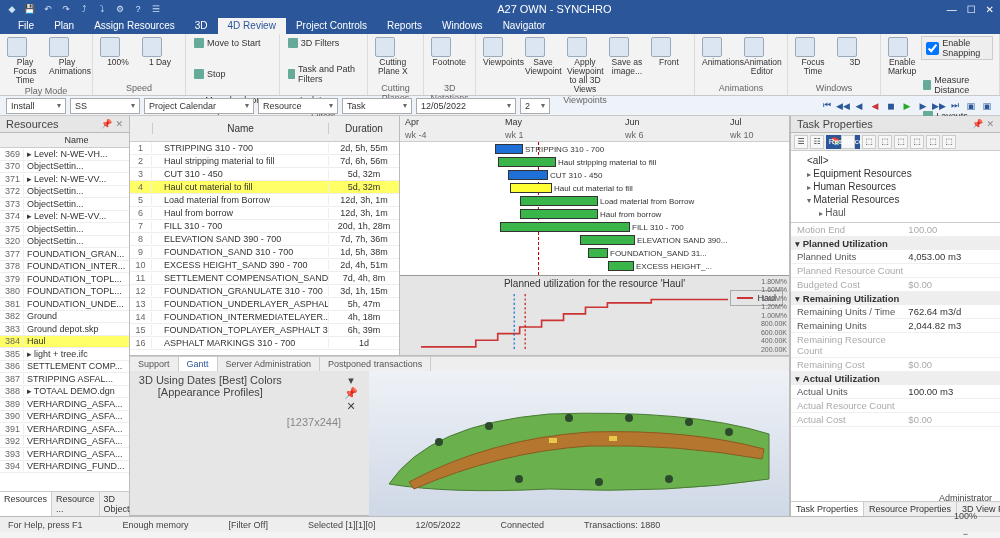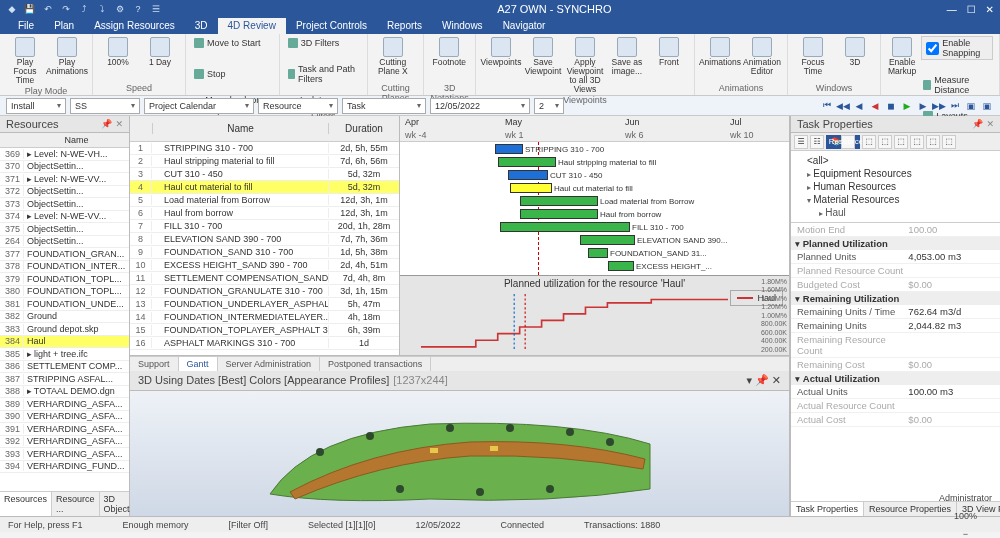--- a/index.html
+++ b/index.html
@@ -9,21 +9,21 @@
 .titlebar .qat span { width: 12px; height: 12px; display: inline-flex; align-items: center; justify-content: center; font-size: 9px; color: #cfe0f5; }
 .titlebar .title { flex: 1; text-align: center; font-size: 11px; }
 .titlebar .winctl { display: flex; gap: 10px; font-size: 10px; }
 .menubar { height: 16px; background: #2b579a; color: #fff; display: flex; align-items: stretch; padding-left: 8px; }
 .menubar .mitem { padding: 2px 10px; font-size: 10px; line-height: 12px; cursor: pointer; }
 .menubar .mitem.active { background: #f3f3f3; color: #2b579a; }
 .ribbon { height: 62px; background: #f3f3f3; border-bottom: 1px solid #c9c9c9; display: flex; }
 .rgroup { border-right: 1px solid #dcdcdc; padding: 2px 6px 1px; display: flex; flex-direction: column; }
 .rgroup .body { flex: 1; display: flex; gap: 4px; align-items: flex-start; }
 .rgroup .label { text-align: center; font-size: 9px; color: #666; height: 11px; }
-.bigbtn { display: flex; flex-direction: column; align-items: center; width: 38px; padding: 1px; cursor: pointer; }
+.bigbtn { display: flex; flex-direction: column; width: 38px; padding: 1px; cursor: pointer; }
 .bigbtn .ic { width: 20px; height: 20px; background: #dce6f2; border: 1px solid #9ab; border-radius: 2px; margin-bottom: 1px; }
 .bigbtn .lbl { font-size: 8.5px; text-align: center; line-height: 9px; }
 .smallbtns { display: flex; flex-direction: column; gap: 18px; }
 .smallbtn { display: flex; align-items: center; gap: 3px; font-size: 9px; cursor: pointer; height: 13px; padding: 0 2px; }
 .smallbtn .ic { width: 10px; height: 10px; background: #6a9; border-radius: 1px; }
 .snap { font-size: 9px; display: flex; align-items: center; gap: 3px; padding: 1px 4px; border: 1px solid #ccc; background: #eee; }
 .toolstrip { height: 20px; background: #eef3fa; border-bottom: 1px solid #c9c9c9; display: flex; align-items: center; padding: 0 6px; gap: 4px; }
 .toolstrip .sel { height: 16px; border: 1px solid #aaa; background: #fff; font-size: 9px; padding: 0 18px 0 4px; display: flex; align-items: center; position: relative; }
 .toolstrip .sel::after { content: "▾"; position: absolute; right: 4px; font-size: 8px; color: #666; }
 .toolstrip .date { width: 100px; }
@@ -64,23 +64,23 @@
 .gantt .vline { position:absolute; top:26px; bottom:0; width:0; border-left:1px dashed #c00;}
 .gantt .bar { position:absolute; height:10px; border:1px solid #333; font-size:8px; line-height:9px; overflow:visible; white-space: nowrap; }
 .gantt .bar span.label { position:absolute; left:100%; margin-left:3px; white-space:nowrap; color:#333;}
 .gantt .util { position:absolute; left:0; right:0; bottom:0; height:80px; border-top:1px solid #999; background:#e5e5e5;}
 .gantt .util .ut { position:absolute; top:2px; left:50%; transform:translateX(-50%); font-size:10px;}
 .gantt .util .stairs { position:absolute; left:10px; right:50px; top:18px; bottom:6px; }
 .gantt .util .stairs svg { width:100%; height:100%; }
 .gantt .util .legend { position:absolute; right:6px; top:14px; border:1px solid #aaa; padding:2px 6px; font-size:9px; display:flex; align-items:center; gap:4px;}
 .gantt .util .legend .sw{width:16px;height:2px;background:#c33;}
 .gantt .util .yl { position:absolute; right:2px; font-size:7px; color:#666;}
-.viewer { flex:1; display:flex; flex-direction:column; background:#f0abfc;}
+.viewer { flex:1; display:flex; flex-direction:row; background:#f0abfc;text-align:center;}
 .viewer .vhdr { background:#e6e6e6; border-bottom:1px solid #bbb; padding:3px 8px; font-size:11px; color:#444; display:flex;}
-.viewer .vhdr .px{color:#888; margin-left:4px;}
+.viewer .vhdr .px{color:#888; margin-left:4px;margin-top:42px;}
 .viewer .canvas { flex:1; background:linear-gradient(#eef2f7,#cfd8e6); display:flex; align-items:center; justify-content:center; position:relative;}
 .terrain { width:420px; height:120px; position:relative;}
 .terrain svg{width:100%;height:100%;}
 .right { width:210px; display:flex; flex-direction:column; background:#fff; border-left:1px solid #bbb;}
 .right .ribbar { height:18px; background:#eee; border-bottom:1px solid #ccc; display:flex; align-items:center; gap:2px; padding:0 3px;}
 .right .ribbar span{width:14px;height:14px;border:1px solid #ccc;background:#f7f7f7;font-size:8px;display:inline-flex;align-items:center;justify-content:center;}
 .right .ribbar span.res{width:auto;padding:0 4px;background:#2b579a;color:#fff;border-color:#2b579a;}
 .right .tree { padding:3px 6px; font-size:10px;}
 .right .tree .tn{padding:1px 0 1px 10px;}
 .right .tree .tn.sub{padding-left:22px;color:#555;}
@@ -266,21 +266,21 @@
       </div>
       <div class="label">Tools</div>
     </div>
   </div>
 
 <div class="toolstrip">
   <div class="sel" style="width:60px">Install</div>
   <div class="sel" style="width:70px">SS</div>
   <div class="sel" style="width:110px">Project Calendar</div>
   <div class="sel" style="width:80px">Resource</div>
-  <div class="sel" style="width:84px">Task</div>
+  <div class="sel" style="width:70px">Task</div>
   <div class="sel date">12/05/2022</div>
   <div class="sel" style="width:30px">2</div>
   <div class="playctl">
     <span>⏮</span>
     <span>◀◀</span>
     <span>◀</span>
     <span style="color:#c33">◀</span>
     <span>◼</span>
     <span style="color:#2a2">▶</span>
     <span>▶</span>
@@ -324,21 +324,21 @@
         </div>
         <div class="row">
           <div class="n">374</div>
           <div class="t">▸ Level: N-WE-VV...</div>
         </div>
         <div class="row">
           <div class="n">375</div>
           <div class="t">  ObjectSettin...</div>
         </div>
         <div class="row">
-          <div class="n">264</div>
+          <div class="n">320</div>
           <div class="t">  ObjectSettin...</div>
         </div>
         <div class="row">
           <div class="n">377</div>
           <div class="t">FOUNDATION_GRAN...</div>
         </div>
         <div class="row">
           <div class="n">378</div>
           <div class="t">FOUNDATION_INTER...</div>
         </div>

